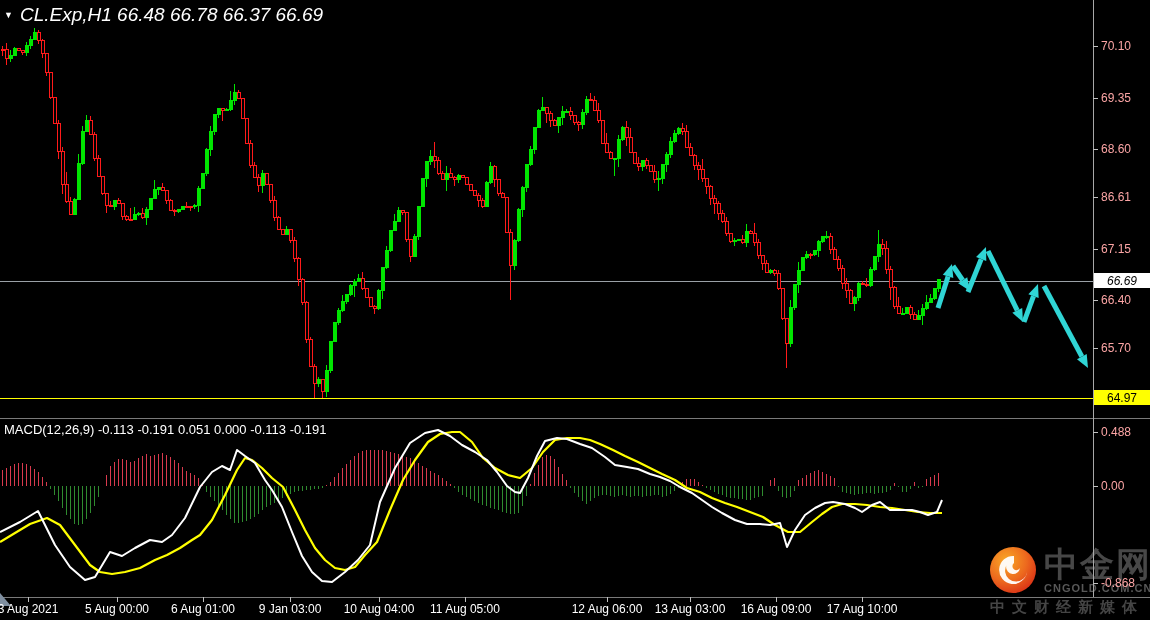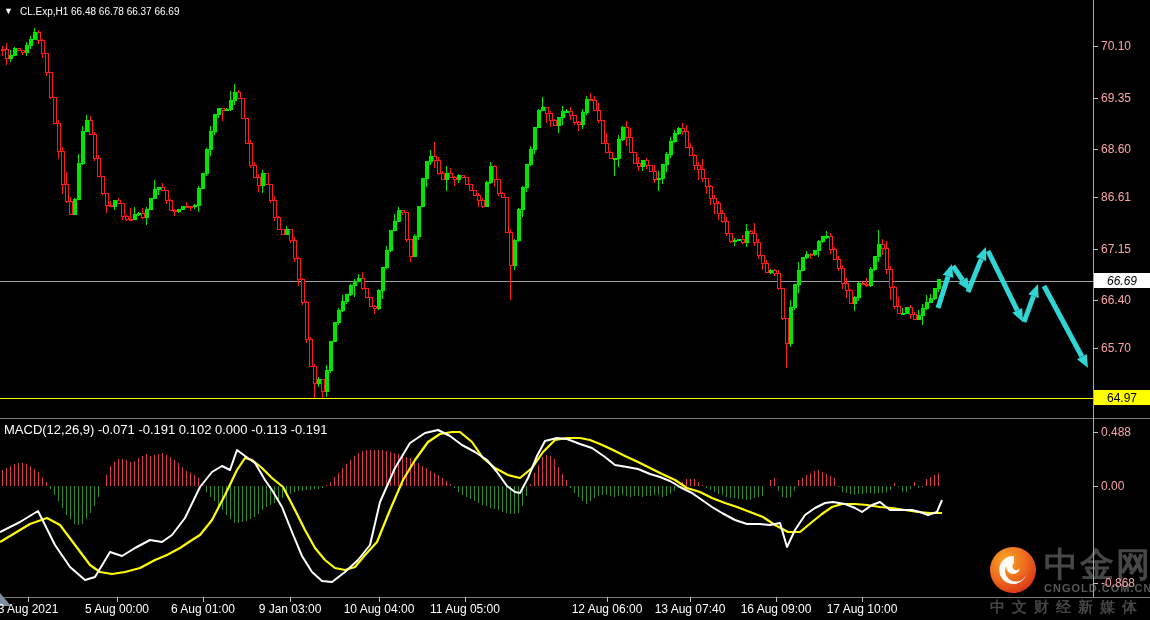--- a/index.html
+++ b/index.html
@@ -1,20 +1,20 @@
 <!DOCTYPE html>
 <html><head>
 <meta charset="utf-8">
 <style>
   html,body{margin:0;padding:0;background:#000;}
   .screen{position:relative;width:1150px;height:620px;background:#000;overflow:hidden;
           font-family:"Liberation Sans",sans-serif;}
   .title-bar{position:absolute;left:4px;top:4px;z-index:3;display:flex;align-items:center;gap:7px;}
   .title-bar .tri{color:#fff;font-size:9px;line-height:14px;}
-  .title-bar .txt{color:#fff;font-size:10px;}
+  .title-bar .txt{color:#fff;font-size:19px;font-style:italic;}
   .macd-caption{position:absolute;left:4px;top:422px;color:#fff;font-size:13px;z-index:3;}
   .badge{position:absolute;left:1094px;width:56px;height:15px;font-size:12px;color:#000;
          display:flex;align-items:center;justify-content:center;z-index:4;}
   .price-tick-label{position:absolute;left:1101px;transform:translateY(-50%);color:#fca5a5;font-size:12px;z-index:3;}
   .time-label{position:absolute;top:602px;transform:translateX(-50%);color:#fff;font-size:12px;z-index:3;}
   svg#chart-svg{position:absolute;left:0;top:0;z-index:2;}
   .watermark{position:absolute;left:988px;top:545px;z-index:1;display:flex;align-items:center;}
   .wm-text{margin-left:6px;}
   .wm-brand{color:#474747;font-size:34px;font-weight:700;line-height:34px;letter-spacing:2px;}
   .wm-domain{color:#585858;font-size:11px;font-weight:700;letter-spacing:1px;margin-top:1px;}
@@ -801,21 +801,21 @@
         <line x1="776.5" y1="597" x2="776.5" y2="602" stroke="#c0c0c0" stroke-width="1" shape-rendering="crispEdges"></line>
         <line x1="862.5" y1="597" x2="862.5" y2="602" stroke="#c0c0c0" stroke-width="1" shape-rendering="crispEdges"></line>
       </g>
     </svg>
 
   <div class="title-bar">
     <span class="tri">▼</span>
     <span class="txt">CL.Exp,H1  66.48 66.78 66.37 66.69</span>
   </div>
 
-  <div class="macd-caption">MACD(12,26,9) -0.071 -0.191 0.102 0.000 -0.113 -0.191</div>
+  <div class="macd-caption">MACD(12,26,9) -0.113 -0.191 0.051 0.000 -0.113 -0.191</div>
 
   <div id="price-axis">
       <div class="price-tick-label" style="top: 46px;">70.10</div>
       <div class="price-tick-label" style="top: 98px;">69.35</div>
       <div class="price-tick-label" style="top: 149px;">68.60</div>
       <div class="price-tick-label" style="top: 197px;">86.61</div>
       <div class="price-tick-label" style="top: 249px;">67.15</div>
       <div class="price-tick-label" style="top: 300px;">66.40</div>
       <div class="price-tick-label" style="top: 348px;">65.70</div>
     </div>
@@ -825,21 +825,21 @@
       <div class="price-tick-label" style="top: 583px;">-0.868</div>
     </div>
   <div id="time-axis">
       <div class="time-label" style="left: 28px;">3 Aug 2021</div>
       <div class="time-label" style="left: 117px;">5 Aug 00:00</div>
       <div class="time-label" style="left: 203px;">6 Aug 01:00</div>
       <div class="time-label" style="left: 290px;">9 Jan 03:00</div>
       <div class="time-label" style="left: 379px;">10 Aug 04:00</div>
       <div class="time-label" style="left: 465px;">11 Aug 05:00</div>
       <div class="time-label" style="left: 607px;">12 Aug 06:00</div>
-      <div class="time-label" style="left: 690px;">13 Aug 07:40</div>
+      <div class="time-label" style="left: 690px;">13 Aug 03:00</div>
       <div class="time-label" style="left: 776px;">16 Aug 09:00</div>
       <div class="time-label" style="left: 862px;">17 Aug 10:00</div>
     </div>
 
   <div class="badge" id="cur-badge" style="background: rgb(255, 255, 255); top: 273px; font-style: italic;">66.69</div>
   <div class="badge" id="sup-badge" style="background: rgb(255, 255, 0); top: 390px;">64.97</div>
 
 </div>
 
 </body></html>

